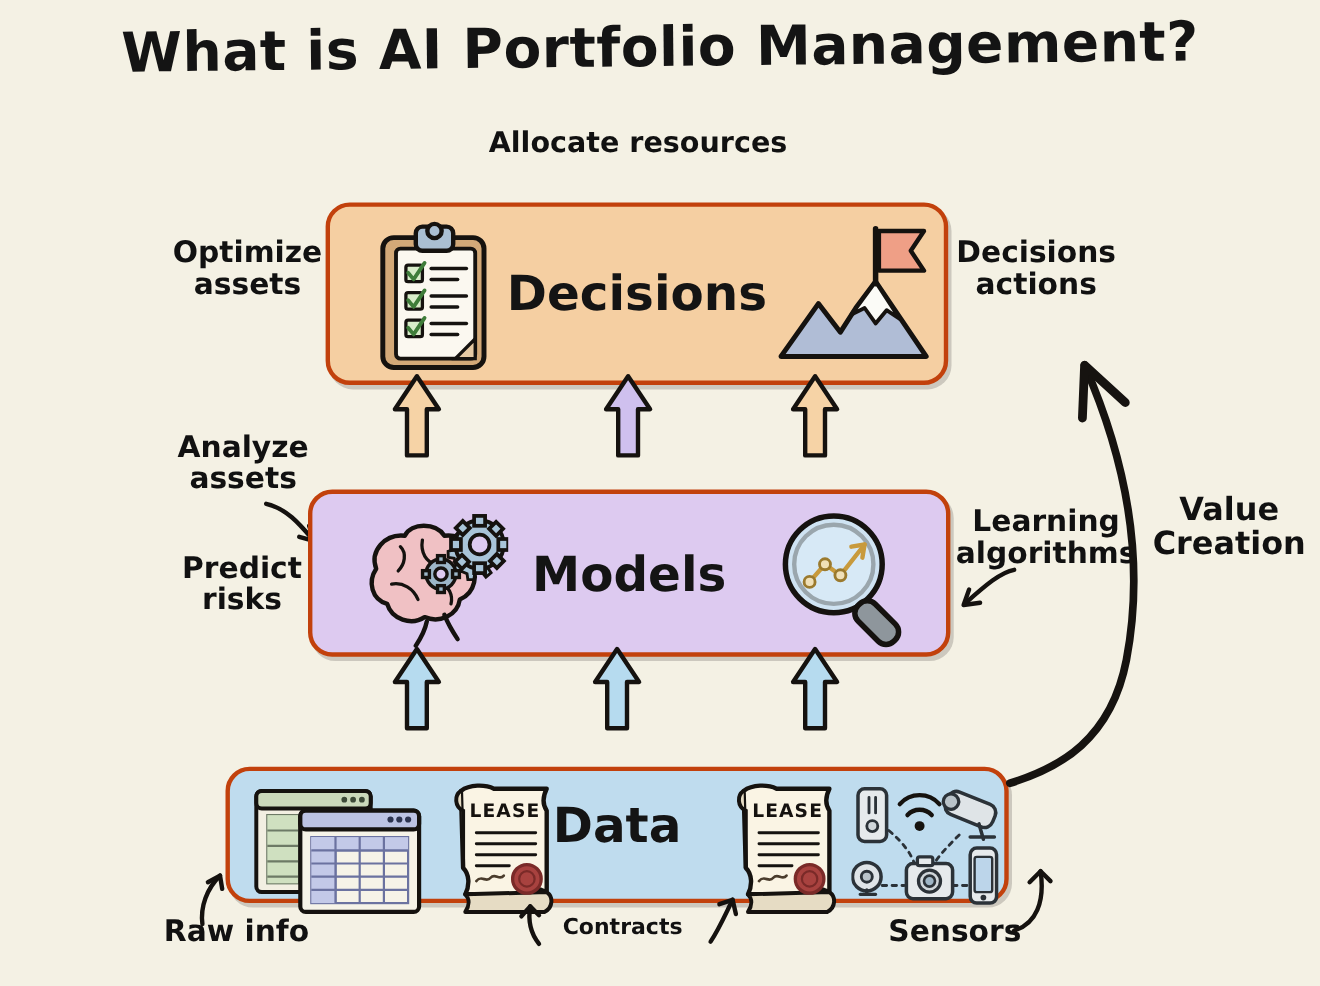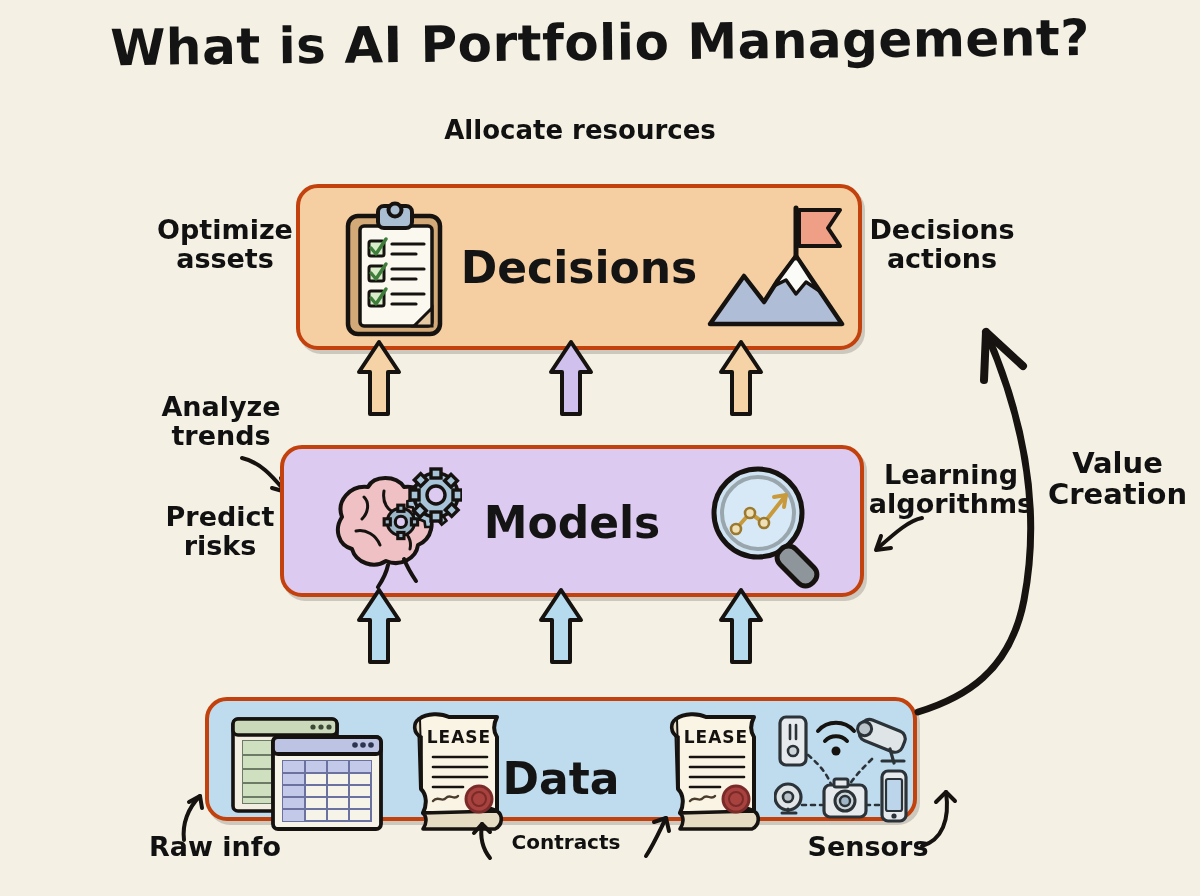--- a/index.html
+++ b/index.html
@@ -133,21 +133,21 @@
       <path d="M23 4 L43 34 L32 34 L32 76 L14 76 L14 34 L3 34 Z" fill="#cfc0ee" stroke="#15120f" stroke-width="4" stroke-linejoin="round"></path>
     </svg>
   </span>
   <span class="blockarrow" style="left:718px;top:338px;">
     <svg width="46" height="80" viewBox="0 0 46 80">
       <path d="M23 4 L43 34 L32 34 L32 76 L14 76 L14 34 L3 34 Z" fill="#f6d3a6" stroke="#15120f" stroke-width="4" stroke-linejoin="round"></path>
     </svg>
   </span>
 
   <div id="cap-analyze" class="caption hand">Analyze
-trends</div>
+assets</div>
   <div id="cap-predict" class="caption hand">Predict
 risks</div>
   <div id="cap-learning" class="caption hand">Learning
 algorithms</div>
   <div id="cap-value" class="caption hand">Value
 Creation</div>
 
   <span class="sketch" style="left:238px;top:452px;">
     <svg width="62" height="60" viewBox="0 0 62 60">
       <path d="M4 6 C22 10 34 24 46 38" fill="none" stroke="#15120f" stroke-width="4" stroke-linecap="round"></path>
@@ -296,21 +296,21 @@
             <path d="M36 60 H90"></path>
             <path d="M36 70 H90"></path>
             <path d="M36 80 H66"></path>
         </g>
         <path d="M36 94 c5 -6 9 2 13 -3 c4 -5 8 3 12 -2" fill="none" stroke="#4a3c2c" stroke-width="2.4" stroke-linecap="round"></path>
         <circle cx="82" cy="92" r="13" fill="#a8423f" stroke="#7a2a28" stroke-width="3"></circle>
         <circle cx="82" cy="92" r="7" fill="none" stroke="#7a2a28" stroke-width="2"></circle>
       </svg>
     </span>
 
-    <div class="layer-label hand" style="top:52px;">Data</div>
+    <div class="layer-label hand" style="top:24px;">Data</div>
 
     <span class="icon" style="left:445px;top:6px;">
       <svg width="122" height="126" viewBox="0 0 122 126">
         <path d="M22 12 C30 6 44 6 52 10 L100 10 C96 18 96 24 100 30 L100 104 C92 100 82 100 76 106 L26 106 C30 98 30 88 24 82 Z" fill="#faf4e4" stroke="#15120f" stroke-width="4" stroke-linejoin="round"></path>
         <path d="M22 12 C16 16 16 26 24 30 L24 82" fill="#e6dcc4" stroke="#15120f" stroke-width="3.6"></path>
         <path d="M100 104 C106 108 106 118 98 122 L26 122 C30 116 30 110 26 106 Z" fill="#e6dcc4" stroke="#15120f" stroke-width="3.6" stroke-linejoin="round"></path>
         <text x="62" y="36" text-anchor="middle" font-family="DejaVu Sans, sans-serif" font-size="17" font-weight="700" fill="#15120f" letter-spacing="1">LEASE</text>
         <g stroke="#15120f" stroke-width="2.6" stroke-linecap="round">
           <path d="M36 50 H90"></path>
             <path d="M36 60 H90"></path>

